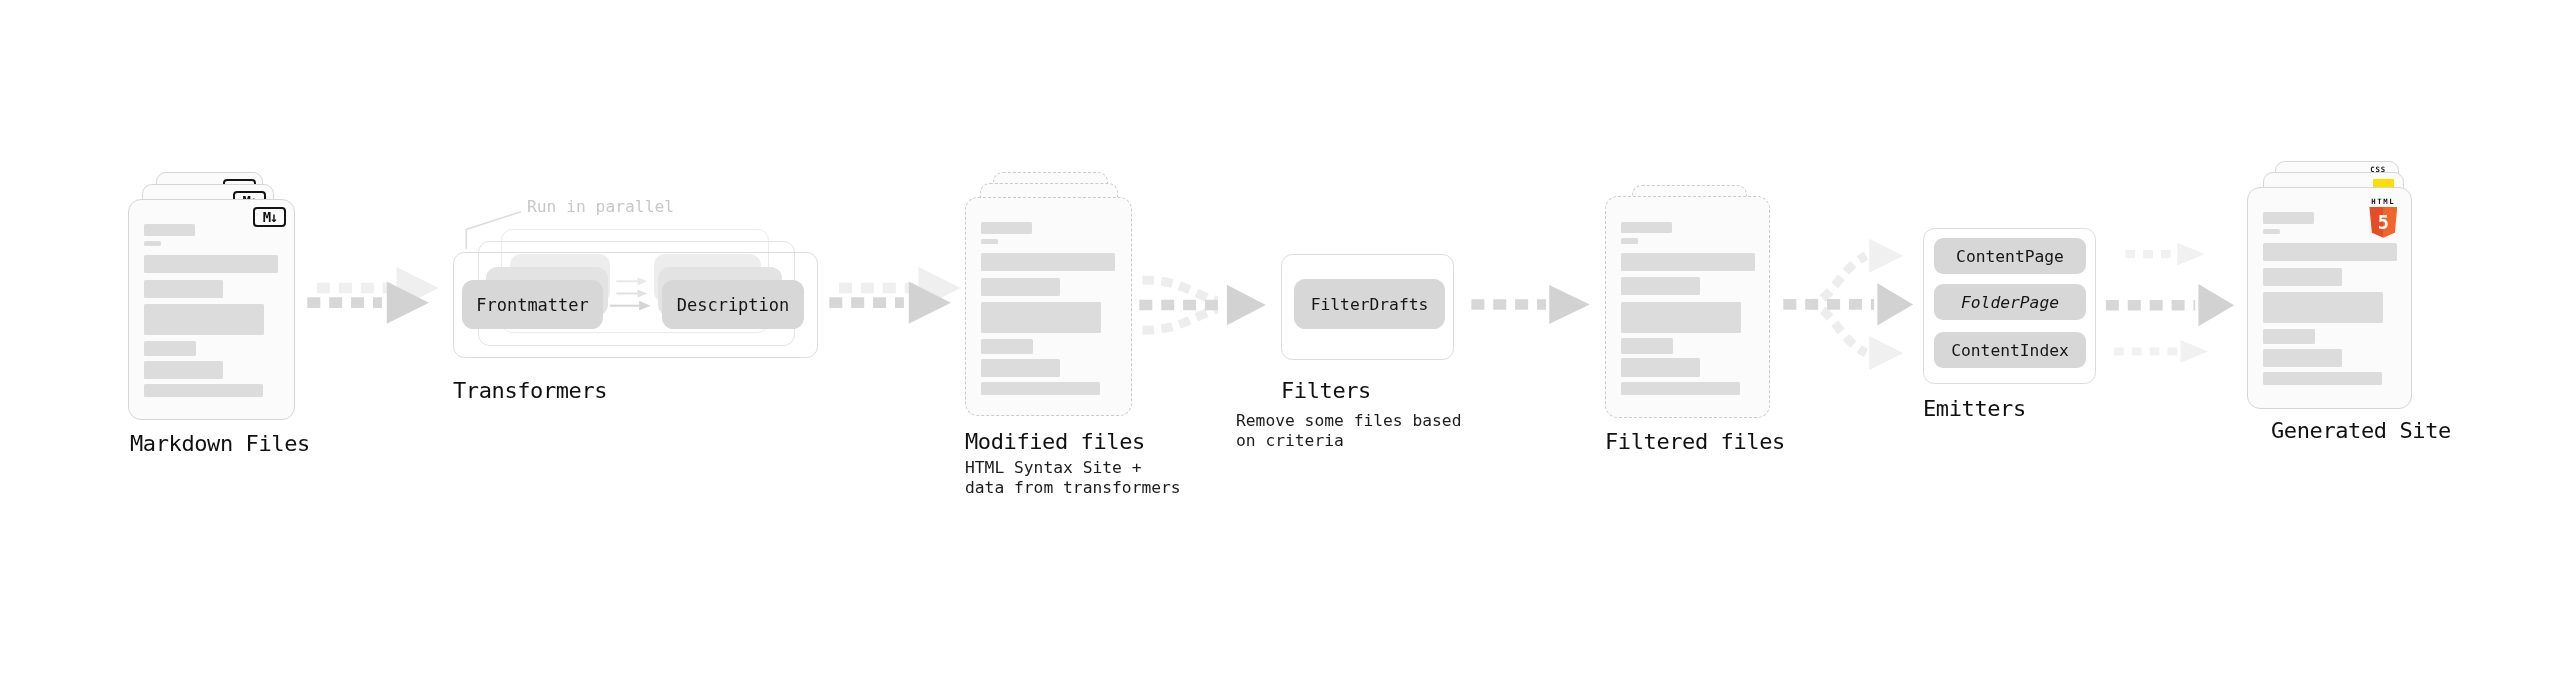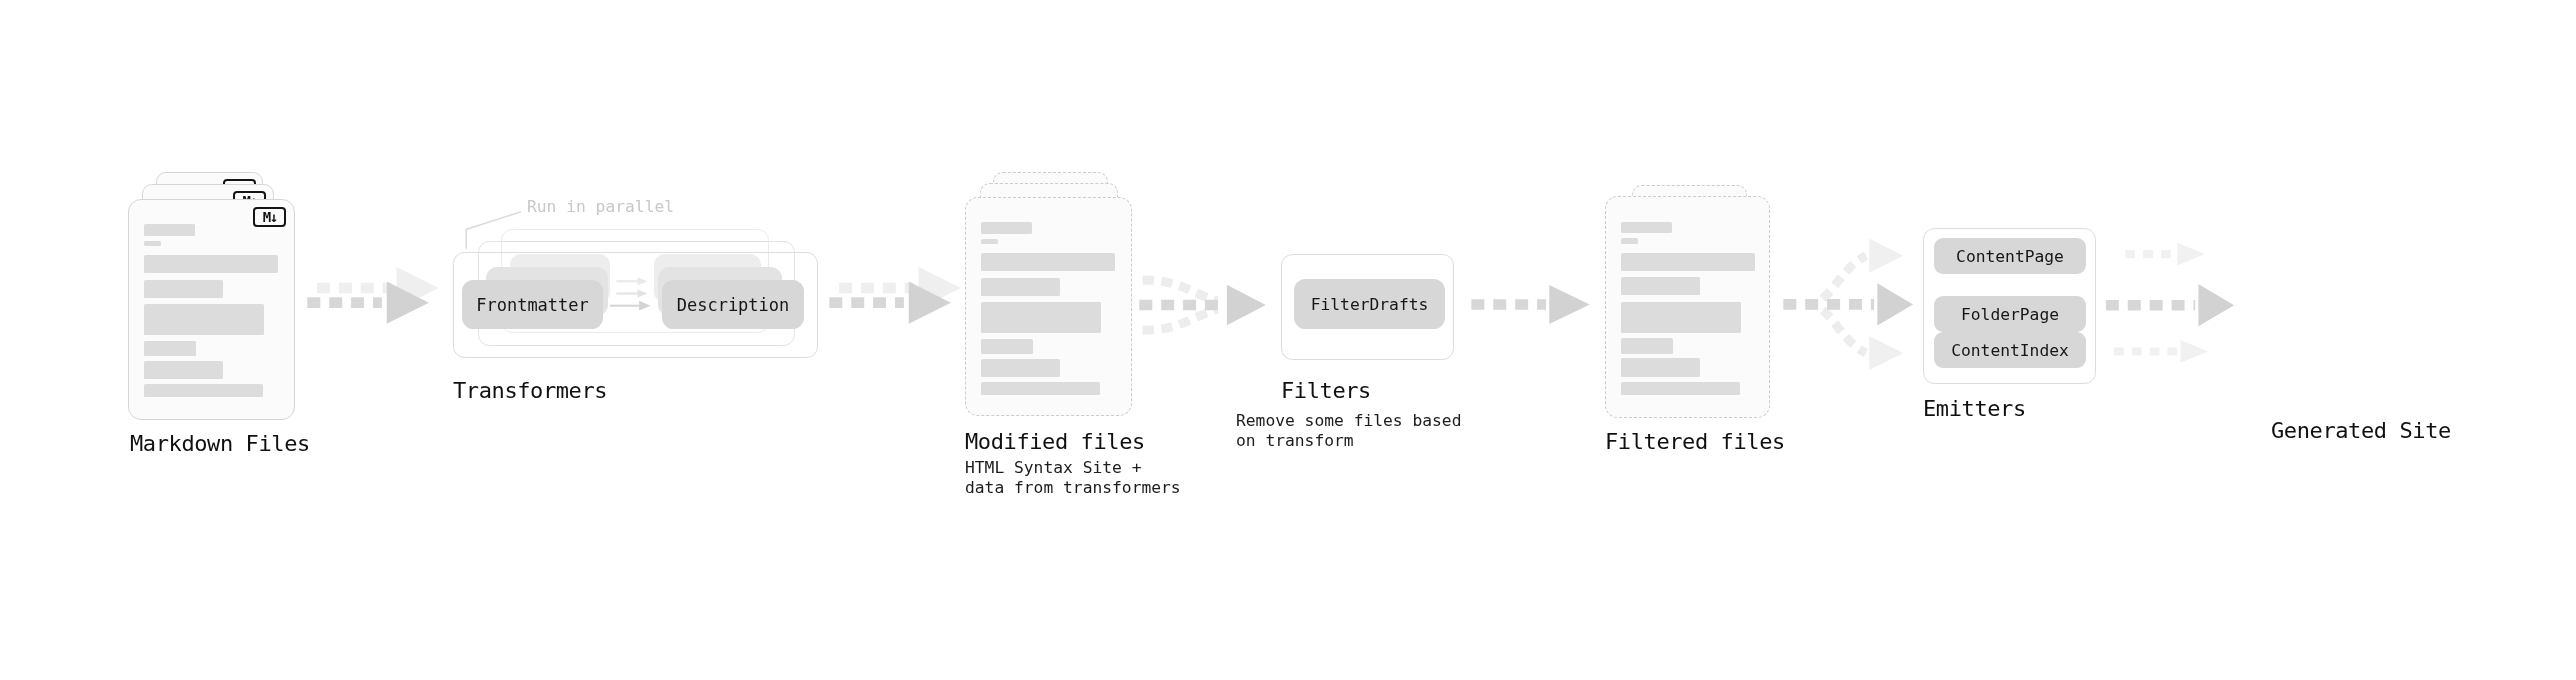--- a/index.html
+++ b/index.html
@@ -151,21 +151,21 @@
     <path d="M8 78 C52,78 64,64 100,52" stroke="#ededed" stroke-width="11" stroke-dasharray="14 9" fill="none"></path>
     <path d="M4 47 H108" stroke="#d7d7d7" stroke-width="13" stroke-dasharray="16 11" fill="none"></path>
     <polygon points="112,22 160,47 112,72" fill="#d2d2d2"></polygon>
   </svg>
 
   <div class="frame" style="left:1281px;top:254px;width:173px;height:106px;border-color:#dcdcdc;"></div>
   <div class="node" style="left:1294px;top:279px;width:151px;height:50px;font-size:16.3px;">FilterDrafts</div>
   <div class="title" style="left:1281px;top:378px;">Filters</div>
   <div class="sub" style="left:1236px;top:411px;">
     <div>Remove some files based</div>
-    <div>on transform</div>
+    <div>on criteria</div>
   </div>
 
   <svg style="left:1468px;top:268px;" width="130" height="73" viewBox="0 0 160 90">
     <path d="M4 45 H96" stroke="#d7d7d7" stroke-width="13" stroke-dasharray="16 11" fill="none"></path>
     <polygon points="100,21 150,45 100,69" fill="#d2d2d2"></polygon>
   </svg>
 
   <div class="abs" style="left:1605px;top:185px;width:165px;height:236px;">
     <div class="card dashed small" style="left:27px;top:0;width:115px;height:49px;"></div>
     <div class="card dashed" style="left:0;top:11.4px;width:165px;height:222px;">
@@ -187,29 +187,56 @@
     <path d="M32 88 C64,88 70,46 106,28" stroke="#ededed" stroke-width="11" stroke-dasharray="13 9" fill="none"></path>
     <polygon points="110,7 152,28 110,49" fill="#f0f0f0"></polygon>
     <path d="M32 88 C64,88 70,130 106,148" stroke="#ededed" stroke-width="11" stroke-dasharray="13 9" fill="none"></path>
     <polygon points="110,127 152,148 110,169" fill="#f0f0f0"></polygon>
     <path d="M4 88 H116" stroke="#d7d7d7" stroke-width="13" stroke-dasharray="16 11" fill="none"></path>
     <polygon points="120,62 164,88 120,114" fill="#d2d2d2"></polygon>
   </svg>
 
   <div class="frame" style="left:1923px;top:228px;width:173px;height:156px;border-color:#dcdcdc;"></div>
   <div class="node small" style="left:1934px;top:238px;width:152px;height:36px;">ContentPage</div>
-  <div class="node small" style="left:1934px;top:296px;width:152px;height:36px;">FolderPage</div>
+  <div class="node small" style="left:1934px;top:284px;width:152px;height:36px;font-style:italic;">FolderPage</div>
   <div class="node small" style="left:1934px;top:332px;width:152px;height:36px;">ContentIndex</div>
   <div class="title" style="left:1923px;top:396px;">Emitters</div>
 
   <svg style="left:2101px;top:241px;" width="142" height="126" viewBox="0 0 175 155">
     <path d="M30 16 H90" stroke="#f1f1f1" stroke-width="10" stroke-dasharray="12 10" fill="none"></path>
     <polygon points="94,2 128,16 94,30" fill="#f1f1f1"></polygon>
     <path d="M6 79 H116" stroke="#d7d7d7" stroke-width="13" stroke-dasharray="16 11" fill="none"></path>
     <polygon points="120,53 164,79 120,105" fill="#d2d2d2"></polygon>
     <path d="M16 136 H94" stroke="#f1f1f1" stroke-width="10" stroke-dasharray="12 10" fill="none"></path>
     <polygon points="98,122 132,136 98,150" fill="#f1f1f1"></polygon>
   </svg>
 
+  <div class="abs" style="left:2247px;top:161px;width:165px;height:252px;">
+    <div class="card small" style="left:28.4px;top:0;width:124px;height:57px;">
+      <div class="css-badge" style="right:9.8px;top:4.1px;">
+        <div class="css-word">CSS</div>
+        <div class="css-bar"></div>
+      </div>
+    </div>
+    <div class="card small" style="left:16.3px;top:11.4px;width:141px;height:57px;">
+      <div class="js-badge" style="right:9.8px;top:5.7px;"></div>
+    </div>
+    <div class="card" style="left:0;top:26px;width:165px;height:222px;">
+      <div class="html5-logo" style="right:11.4px;top:9.8px;">
+        <div class="html5-word">HTML</div>
+        <div class="html5-shield">5</div>
+      </div>
+      <div class="doc-bars">
+          <div class="bar" style="width: 51px; height: 11.4px; margin-top: 0px; background: rgb(220, 220, 220);"></div>
+          <div class="bar" style="width: 17px; height: 5.7px; margin-top: 4.9px; background: rgb(220, 220, 220);"></div>
+          <div class="bar" style="width: 134px; height: 18px; margin-top: 9px; background: rgb(220, 220, 220);"></div>
+          <div class="bar" style="width: 79px; height: 18px; margin-top: 6.5px; background: rgb(220, 220, 220);"></div>
+          <div class="bar" style="width: 120px; height: 31px; margin-top: 6.5px; background: rgb(220, 220, 220);"></div>
+          <div class="bar" style="width: 52px; height: 15.4px; margin-top: 5.7px; background: rgb(220, 220, 220);"></div>
+          <div class="bar" style="width: 79px; height: 18.7px; margin-top: 4.1px; background: rgb(220, 220, 220);"></div>
+          <div class="bar" style="width: 119px; height: 13px; margin-top: 4.9px; background: rgb(220, 220, 220);"></div>
+        </div>
+    </div>
+  </div>
   <div class="title" style="left:2247px;top:418px;margin-left:24px;">Generated Site</div>
 
 </div>
 
 
 </body></html>

